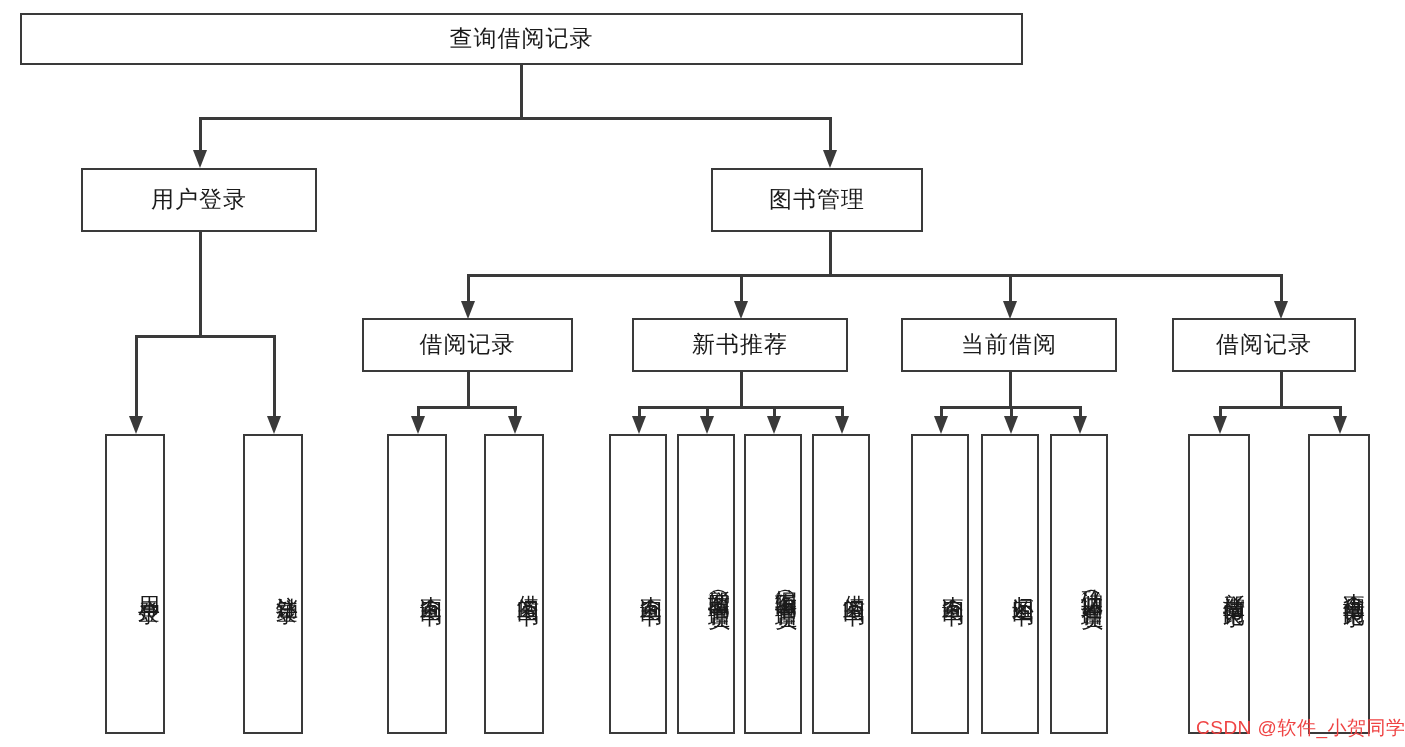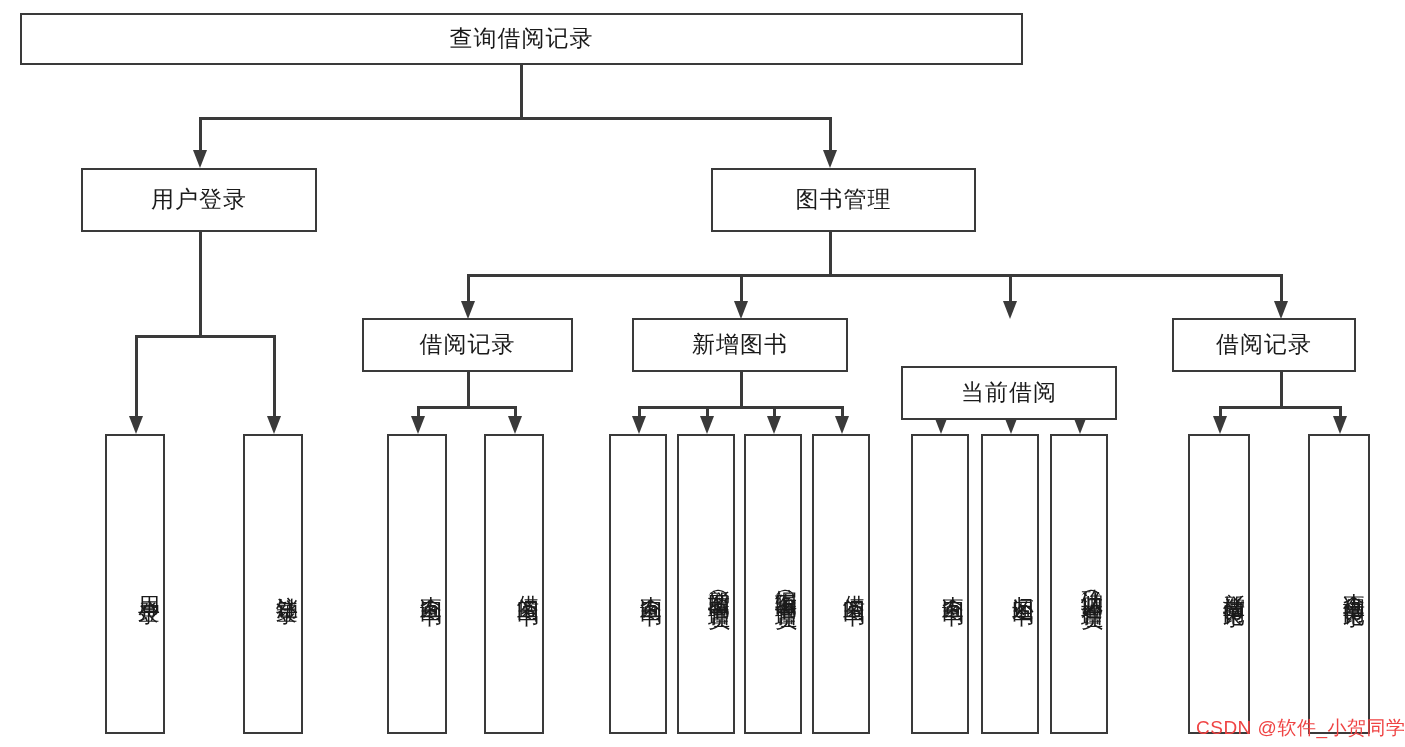--- a/index.html
+++ b/index.html
@@ -129,30 +129,30 @@
     <div class="ln v" style="left: 1219px; top: 406px; height: 10px;"></div>
     <div class="arrow" style="left: 1213px; top: 416px;"></div>
     <div class="ln v" style="left: 1339px; top: 406px; height: 10px;"></div>
     <div class="arrow" style="left: 1333px; top: 416px;"></div>
     <div class="node horiz" style="left: 20px; top: 13px; width: 1003px; height: 52px;">
       <span>查询借阅记录</span>
     </div>
     <div class="node horiz" style="left: 81px; top: 168px; width: 236px; height: 64px;">
       <span>用户登录</span>
     </div>
-    <div class="node horiz" style="left: 711px; top: 168px; width: 265px; height: 64px;">
+    <div class="node horiz" style="left: 711px; top: 168px; width: 212px; height: 64px;">
       <span>图书管理</span>
     </div>
     <div class="node horiz" style="left: 362px; top: 318px; width: 211px; height: 54px;">
       <span>借阅记录</span>
     </div>
     <div class="node horiz" style="left: 632px; top: 318px; width: 216px; height: 54px;">
-      <span>新增图书</span>
+      <span>新书推荐</span>
     </div>
-    <div class="node horiz" style="left: 901px; top: 318px; width: 216px; height: 54px; margin-top: 48px;">
+    <div class="node horiz" style="left: 901px; top: 318px; width: 216px; height: 54px;">
       <span>当前借阅</span>
     </div>
     <div class="node horiz" style="left: 1172px; top: 318px; width: 184px; height: 54px;">
       <span>借阅记录</span>
     </div>
     <div class="node vert" style="left: 105px; top: 434px; width: 60px; height: 300px;">
       <span class="vtext">用户登录</span>
     </div>
     <div class="node vert" style="left: 243px; top: 434px; width: 60px; height: 300px;">
       <span class="vtext">注销登录</span>

